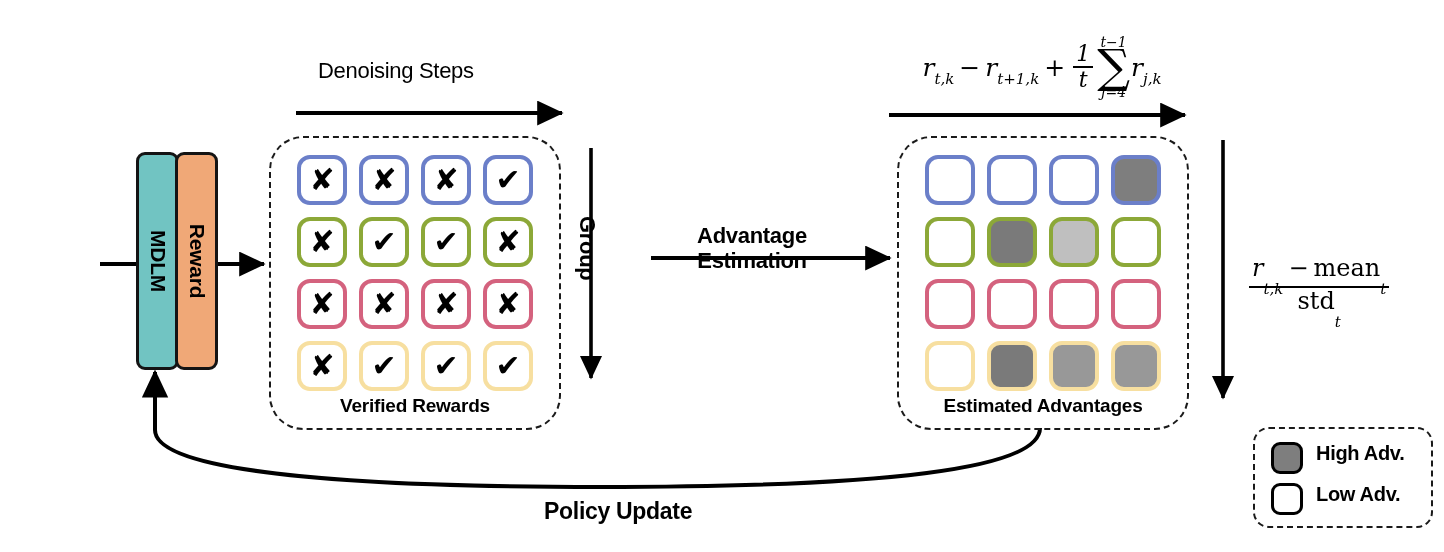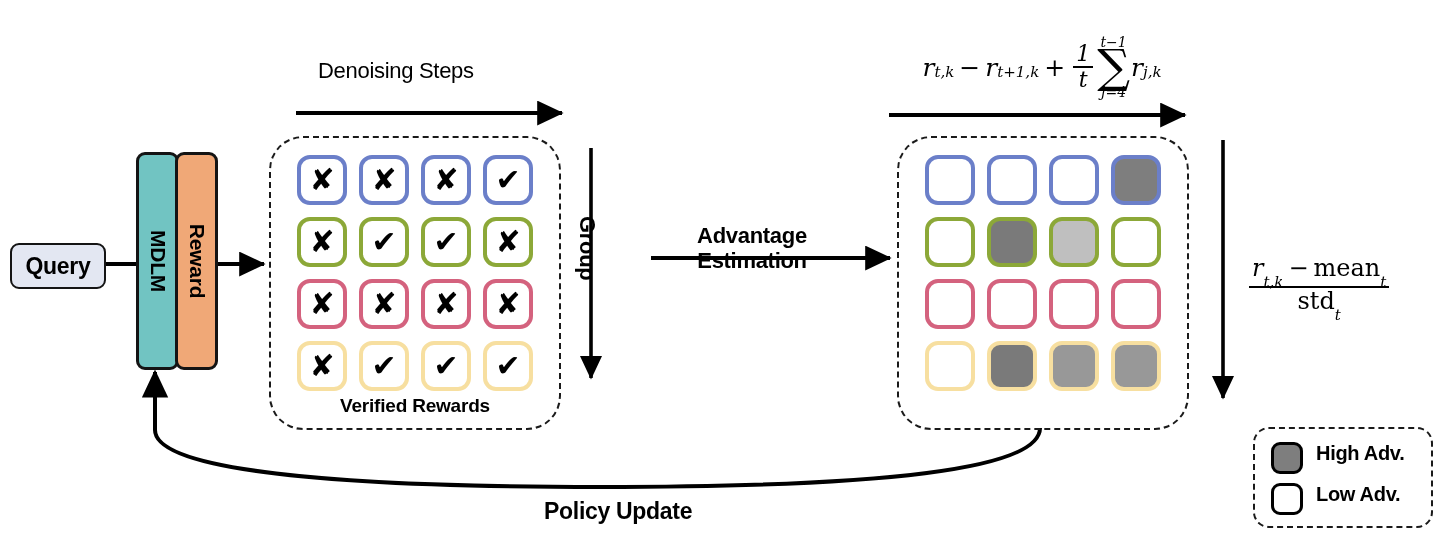--- a/index.html
+++ b/index.html
@@ -66,21 +66,21 @@
                transform-origin:left top;transform:rotate(90deg);}
   #adv-est-label{left:672px;top:224px;width:160px;text-align:center;
                  font-size:22px;font-weight:bold;line-height:1.12;letter-spacing:-.3px;}
   #policy-label{left:544px;top:498px;font-size:23px;font-weight:bold;letter-spacing:-.3px;}
 
   
   .math{font-family:"DejaVu Serif",serif;font-style:italic;}
   #top-formula{left:872px;top:27px;width:340px;height:72px;
                display:flex;align-items:flex-end;justify-content:center;}
   .mrow{display:flex;align-items:center;font-size:25px;white-space:nowrap;}
-  .sub{font-size:15px;vertical-align:sub;position:relative;top:5px;font-style:italic;}
+  .sub{font-size:15px;vertical-align:sub;position:relative;top:12px;font-style:italic;}
   .op{font-style:normal;margin:0 5px;}
   .frac{display:inline-flex;flex-direction:column;align-items:center;
         justify-content:center;margin:0 3px;line-height:1;}
   .frac .num{font-size:22px;padding:0 3px 1px;}
   .frac .den{font-size:22px;padding:1px 3px 0;}
   .frac .bar{width:100%;height:2px;background:#000;}
   .sigma-wrap{display:inline-flex;flex-direction:column;align-items:center;
               justify-content:center;margin:0 1px;line-height:1;}
   .sigma-lim{font-size:14px;font-style:italic;}
   .sigma{font-size:46px;font-style:normal;font-family:"DejaVu Serif",serif;line-height:.78;}
@@ -123,23 +123,20 @@
 
     <line x1="651" y1="258" x2="890" y2="258" stroke="#000" stroke-width="4" marker-end="url(#ah)"></line>
 
     <line x1="889" y1="115" x2="1185" y2="115" stroke="#000" stroke-width="4" marker-end="url(#ah)"></line>
 
     <line x1="1223" y1="140" x2="1223" y2="398" stroke="#000" stroke-width="3.6" marker-end="url(#ah)"></line>
 
     <path d="M 1040,428 C 1040,470 880,487 600,487 C 330,487 155,470 155,430 L 155,372" fill="none" stroke="#000" stroke-width="4" marker-end="url(#ah2)"></path>
   </svg>
 
-  <div class="abs" id="query-box">
-    <span>Query</span>
-  </div>
 
   <div class="abs" id="mdlm-box">
     <span class="vlabel">MDLM</span>
   </div>
   <div class="abs" id="reward-box">
     <span class="vlabel">Reward</span>
   </div>
 
   <div class="abs panel" id="rewards-panel">
     <div class="grid" id="rewards-grid">
@@ -175,20 +172,21 @@
         <div class="cell" style="border-color: rgb(140, 168, 56); background: rgb(255, 255, 255);"></div>
         <div class="cell" style="border-color: rgb(212, 98, 126); background: rgb(255, 255, 255);"></div>
         <div class="cell" style="border-color: rgb(212, 98, 126); background: rgb(255, 255, 255);"></div>
         <div class="cell" style="border-color: rgb(212, 98, 126); background: rgb(255, 255, 255);"></div>
         <div class="cell" style="border-color: rgb(212, 98, 126); background: rgb(255, 255, 255);"></div>
         <div class="cell" style="border-color: rgb(247, 223, 160); background: rgb(255, 255, 255);"></div>
         <div class="cell" style="border-color: rgb(247, 223, 160); background: rgb(122, 122, 122);"></div>
         <div class="cell" style="border-color: rgb(247, 223, 160); background: rgb(152, 152, 152);"></div>
         <div class="cell" style="border-color: rgb(247, 223, 160); background: rgb(152, 152, 152);"></div>
       </div>
+    <div class="panel-caption">Estimated Advantages</div>
   </div>
 
   <div class="abs bold" id="denoising-label">Denoising Steps</div>
 
   <div class="abs bold" id="group-label">Group</div>
 
   <div class="abs bold" id="adv-est-label">
     <div>Advantage</div>
     <div>Estimation</div>
   </div>

